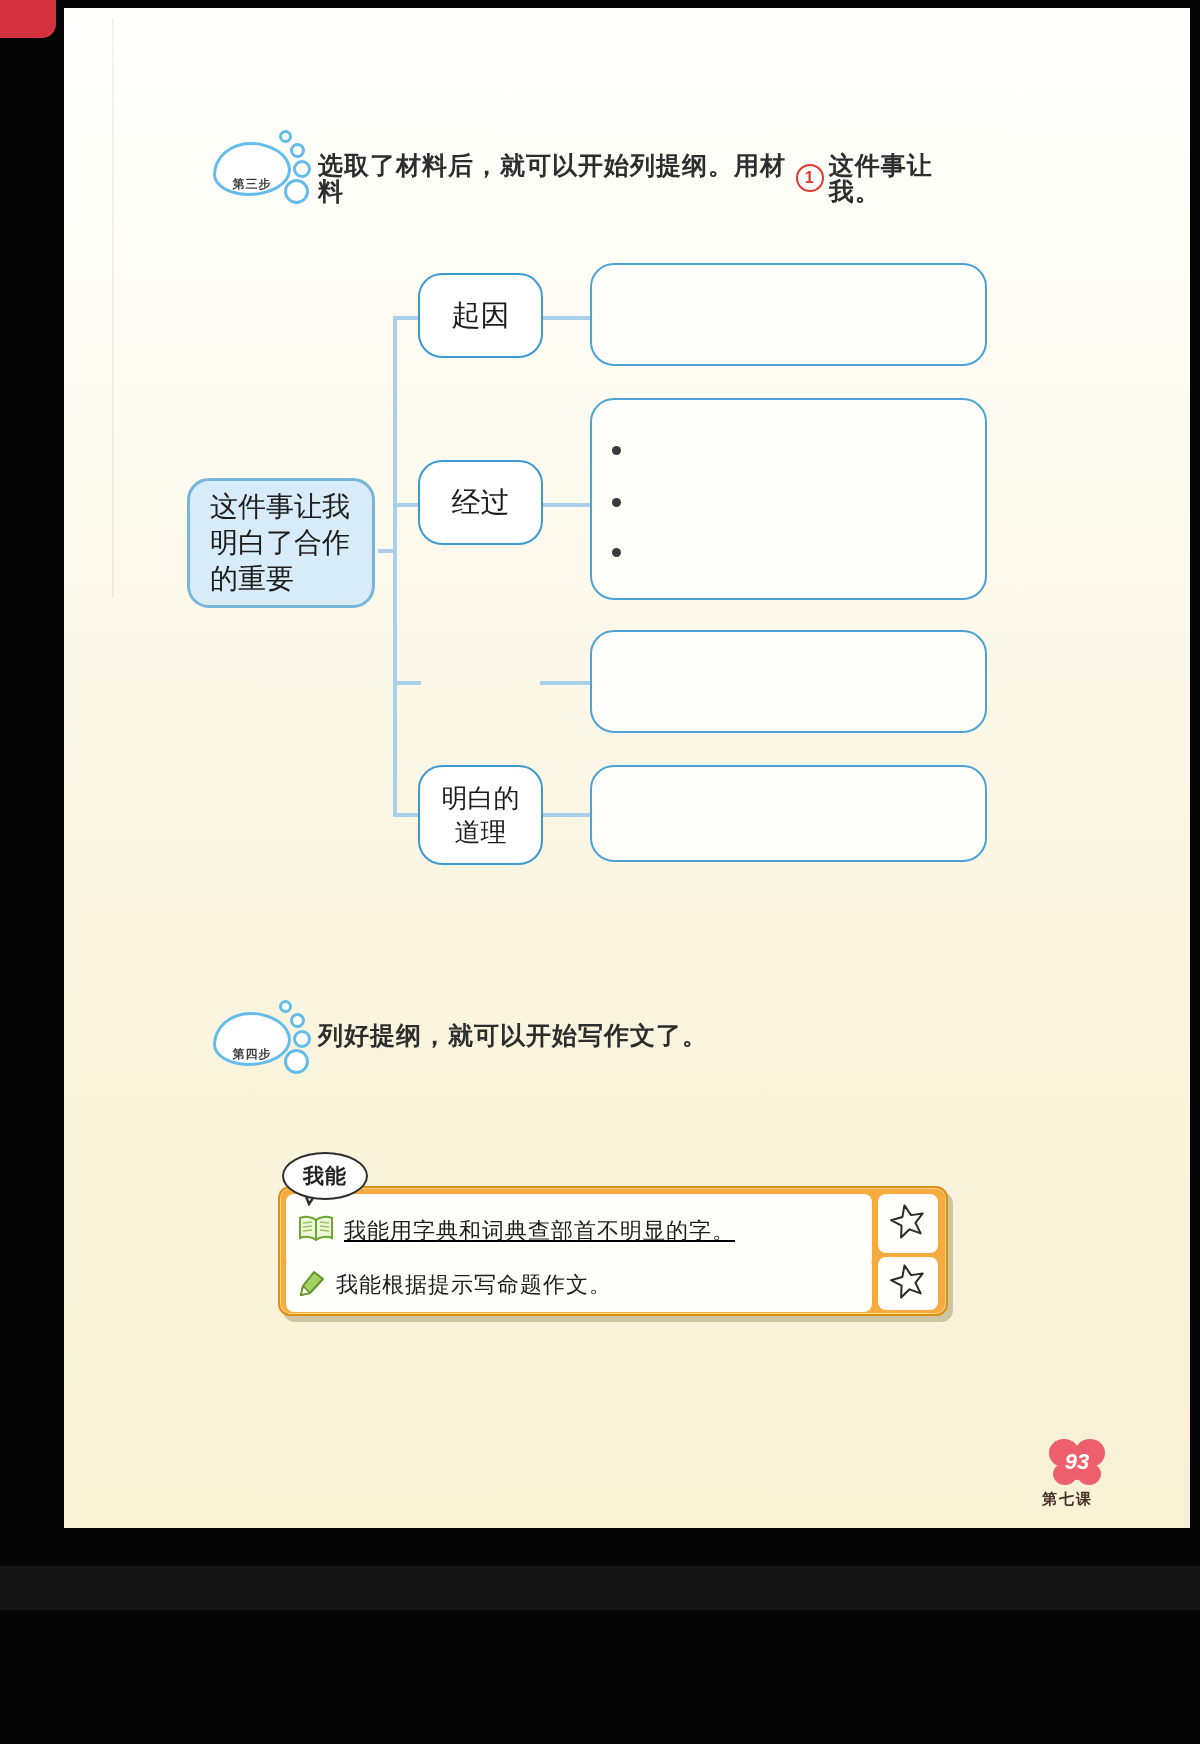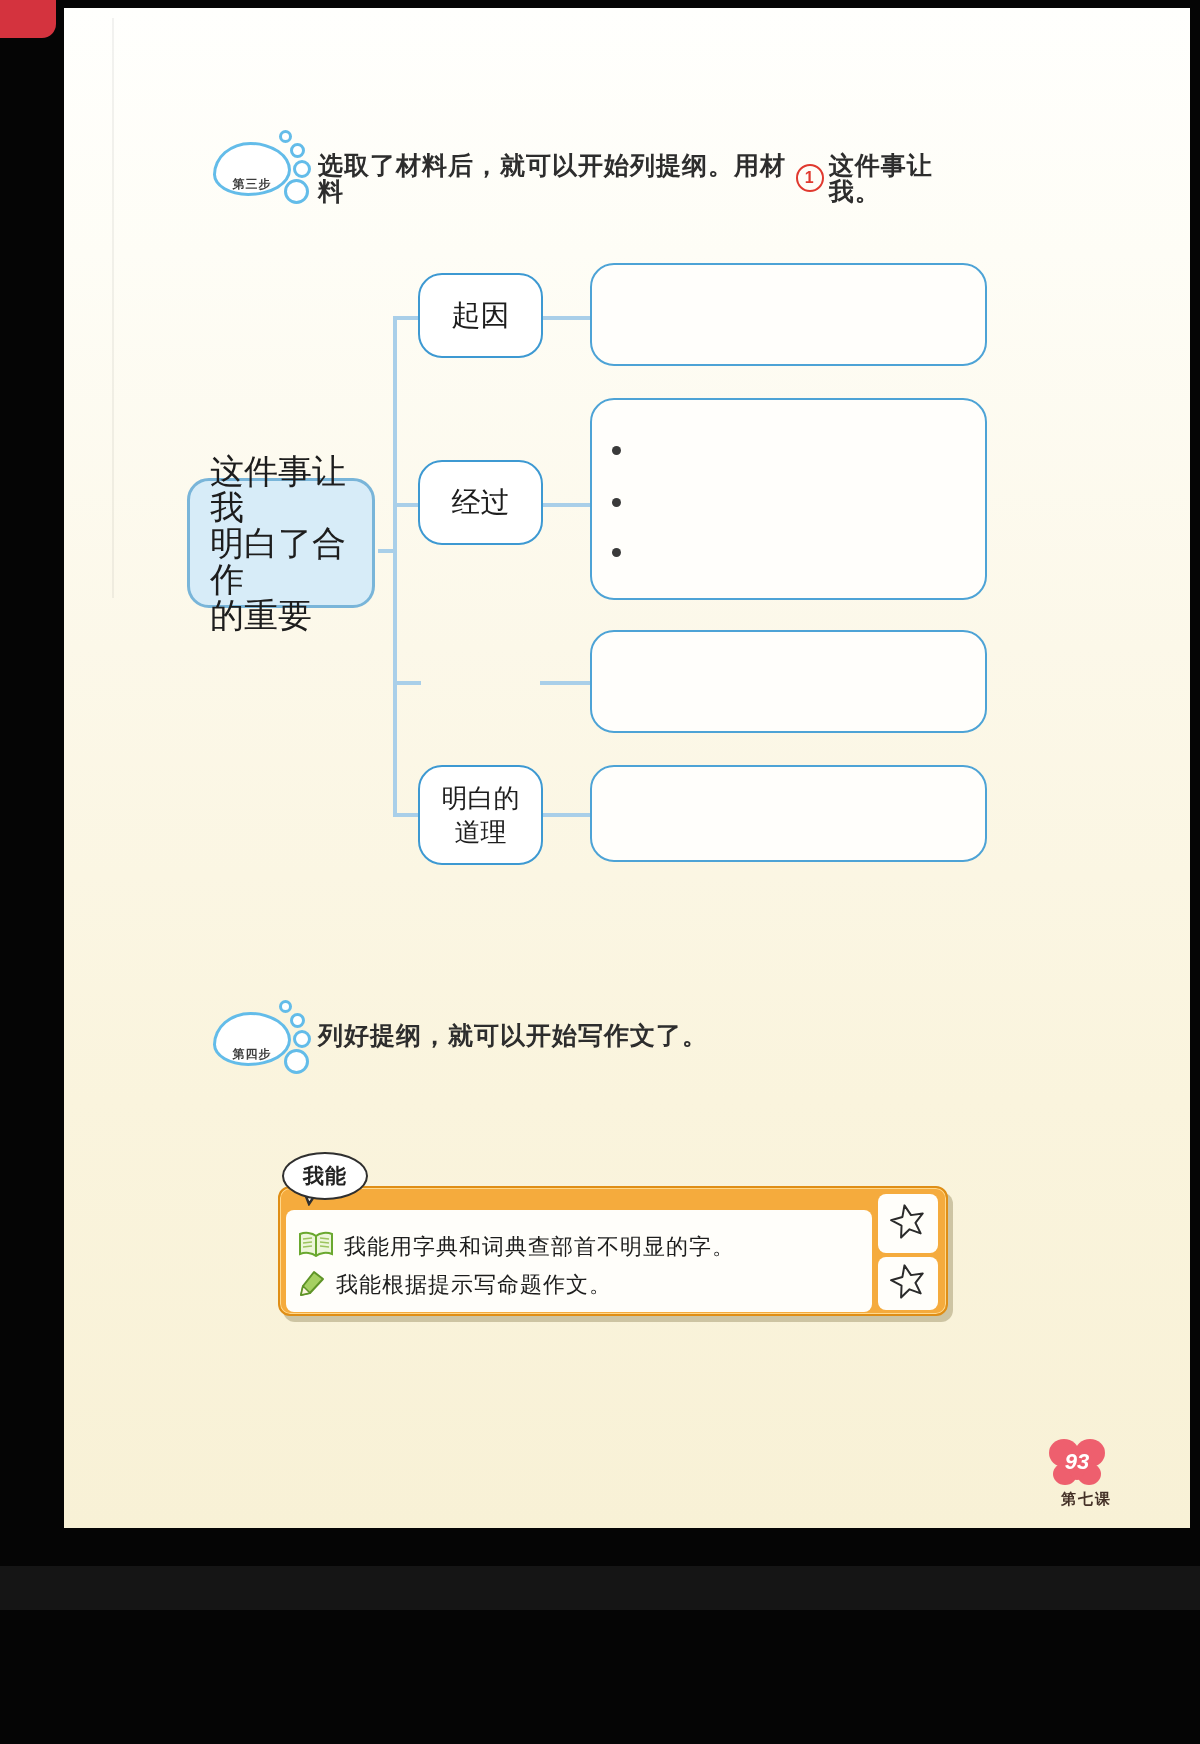--- a/index.html
+++ b/index.html
@@ -34,21 +34,21 @@
                width:24px;height:24px;border:2px solid #e0392f;border-radius:50%;
                color:#e0392f;font-size:16px;font-weight:bold;margin:0 5px;flex:0 0 auto;}
 
   
   .conn{position:absolute;background:#a9cfe9;}
   .trunk{left:329px;top:308px;width:4px;height:501px;}
   .stub{height:4px;}
   .root-node{position:absolute;left:123px;top:470px;width:188px;height:130px;box-sizing:border-box;
              background:#d7ecf8;border:3px solid #79b5d9;border-radius:22px;
              display:flex;flex-direction:column;justify-content:center;padding-left:20px;
-             font-family:"DejaVu Serif","Liberation Serif",serif;font-size:34px;line-height:36px;color:#1d1d1d;}
+             font-family:"DejaVu Serif","Liberation Serif",serif;font-size:28px;line-height:36px;color:#1d1d1d;}
   .label-node{position:absolute;left:354px;width:125px;box-sizing:border-box;background:#fff;
               border:2.5px solid #3d99d2;border-radius:24px;
               display:flex;flex-direction:column;align-items:center;justify-content:center;
               font-family:"DejaVu Serif","Liberation Serif",serif;font-size:29px;color:#1d1d1d;}
   .ln1{top:265px;height:85px;}
   .ln2{top:452px;height:85px;}
   .ln3{top:630px;height:85px;}
   .ln4{top:757px;height:100px;font-size:26px;line-height:34px;}
   .content-box{position:absolute;left:526px;width:397px;box-sizing:border-box;background:#fffefb;
                border:2px solid #4da3d6;border-radius:24px;}
@@ -62,33 +62,33 @@
   
   .bubble{position:absolute;left:218px;top:1144px;width:82px;height:44px;background:#fff;
           border:2.5px solid #2f2f2f;border-radius:50%;z-index:5;
           display:flex;align-items:center;justify-content:center;
           font-size:21px;font-weight:bold;color:#222;letter-spacing:1px;}
   .bubble-tail{position:absolute;left:238px;top:1180px;z-index:4;}
   .check-box{position:absolute;left:214px;top:1178px;width:670px;height:130px;box-sizing:border-box;
              background:#f5ab3d;border:2px solid #df8e16;border-radius:12px;z-index:1;
              box-shadow:5px 6px 0 rgba(150,140,95,.45), inset 0 0 0 1px #ffd98e;}
   .cell{position:absolute;background:#fffefa;border-radius:8px;}
-  .c-r1{left:6px;top:22px;width:586px;height:73px;}
+  .c-r1{left:6px;top:6px;width:586px;height:73px;text-decoration:underline;}
   .c-r1s{left:598px;top:6px;width:60px;height:59px;}
   .c-r2{left:6px;top:69px;width:586px;height:55px;}
   .c-r2s{left:598px;top:69px;width:60px;height:53px;}
   .row-content{display:flex;align-items:center;height:100%;padding-left:12px;gap:10px;box-sizing:border-box;}
   .row-text{font-family:"DejaVu Serif","Liberation Serif",serif;font-size:22px;color:#1d1d1d;letter-spacing:1px;}
   .star-cell{display:flex;align-items:center;justify-content:center;height:100%;}
 
   
   .butterfly{position:absolute;left:984px;top:1430px;width:58px;height:50px;}
   .page-num{position:absolute;left:984px;top:1441px;width:58px;text-align:center;
             font-size:22px;font-weight:bold;color:#fff;font-style:italic;z-index:2;}
-  .lesson{position:absolute;left:978px;top:1482px;width:70px;text-align:right;
+  .lesson{position:absolute;left:978px;top:1482px;width:70px;text-align:left;
           font-size:15px;font-weight:bold;color:#443127;letter-spacing:2px;}
 </style>
 </head>
 <body>
 
 <div class="canvas">
   <div class="red-tab"></div>
 
   <div class="page">
     <div class="crease"></div>

